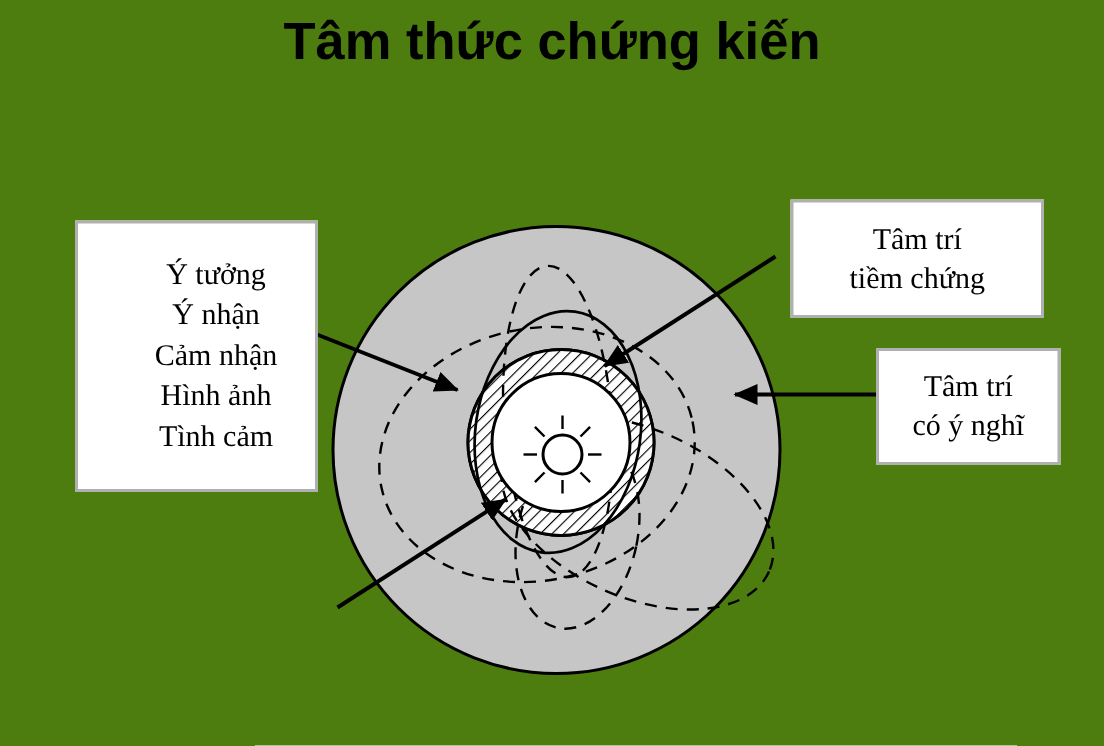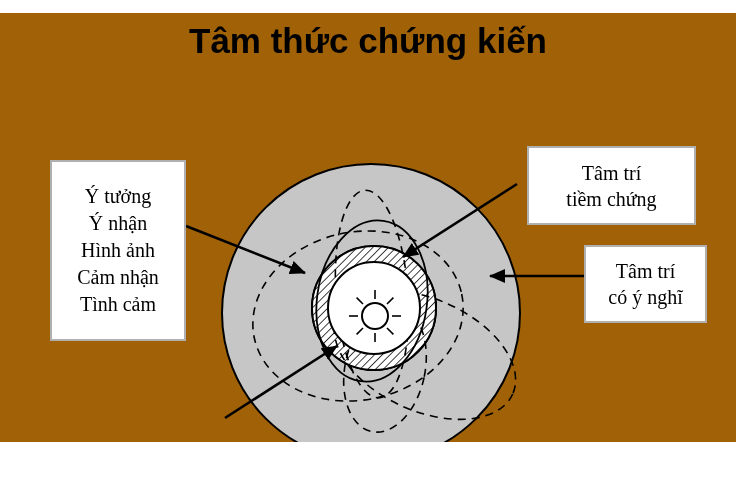--- a/index.html
+++ b/index.html
@@ -1,18 +1,18 @@
 <!DOCTYPE html>
 <html><head>
 <meta charset="utf-8">
 <style>
   html,body{margin:0;padding:0;background:#fff;}
   #stage{
-    position:relative;width:736px;height:429px;background:#a16207;overflow:hidden;
-    font-family:"Liberation Serif",serif;color:#000;margin-top:13px;
+    position:relative;width:736px;height:497px;background:#4d7c0f;overflow:hidden;
+    font-family:"Liberation Serif",serif;color:#000;
   }
   .title{
     position:absolute;top:8px;left:0;width:736px;text-align:center;
     font-family:"Liberation Sans",sans-serif;font-weight:bold;font-size:35px;
     letter-spacing:0px;color:#000;
   }
   svg{position:absolute;top:0;left:0;}
   .label-box{
     position:absolute;background:#fff;border:2px solid #b0b0b0;
     display:flex;flex-direction:column;justify-content:center;align-items:center;
@@ -64,25 +64,25 @@
         <line x1="387" y1="291" x2="393.4" y2="284.6"></line>
       </g>
     </g>
 
     <line x1="186" y1="213" x2="305" y2="260" stroke="#000" stroke-width="2.6" marker-end="url(#ah)"></line>
     <line x1="517" y1="171" x2="403" y2="244" stroke="#000" stroke-width="2.6" marker-end="url(#ah)"></line>
     <line x1="584" y1="263" x2="490" y2="263" stroke="#000" stroke-width="2.6" marker-end="url(#ah)"></line>
     <line x1="225" y1="405" x2="337" y2="333" stroke="#000" stroke-width="2.6" marker-end="url(#ah)"></line>
   </svg>
 
-  <div class="label-box tall" style="left:50px;top:147px;width:132px;height:177px;">
+  <div class="label-box tall" style="left:50px;top:147px;width:132px;height:177px;padding-left:26px;">
     <div>Ý tưởng</div>
     <div>Ý nhận</div>
+    <div>Cảm nhận</div>
     <div>Hình ảnh</div>
-    <div>Cảm nhận</div>
     <div>Tình cảm</div>
   </div>
 
   <div class="label-box" style="left:527px;top:133px;width:165px;height:75px;">
     <div>Tâm trí</div>
     <div>tiềm chứng</div>
   </div>
 
   <div class="label-box" style="left:584px;top:232px;width:119px;height:74px;">
     <div>Tâm trí</div>

